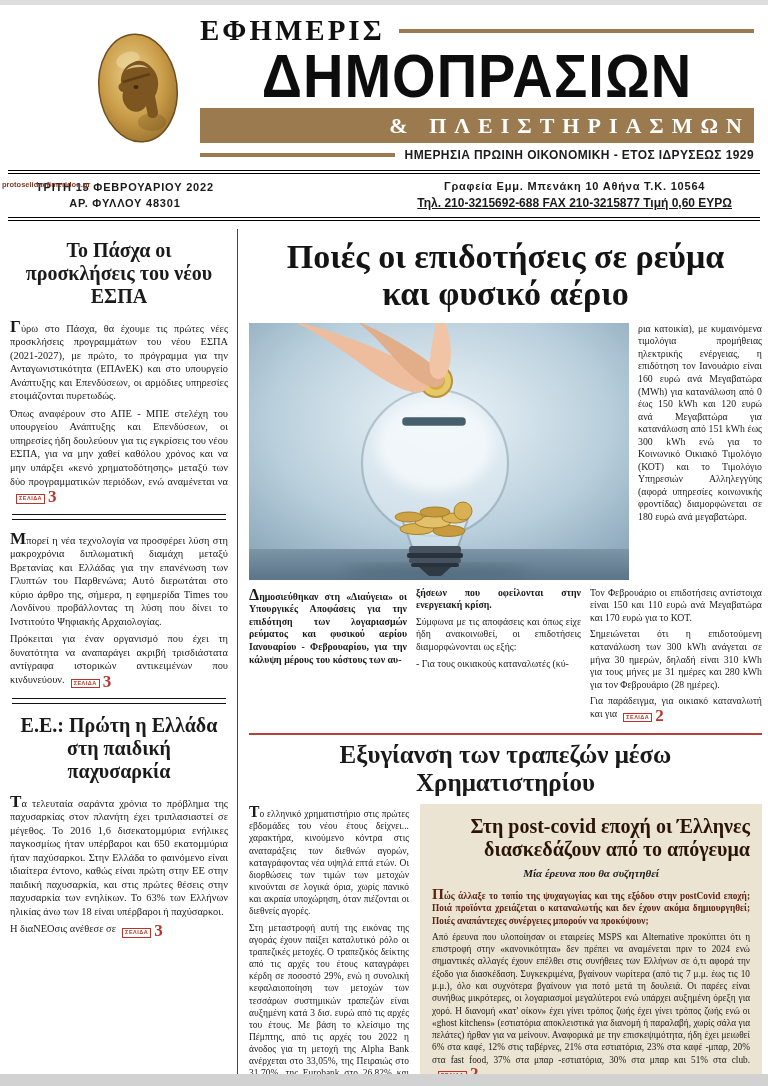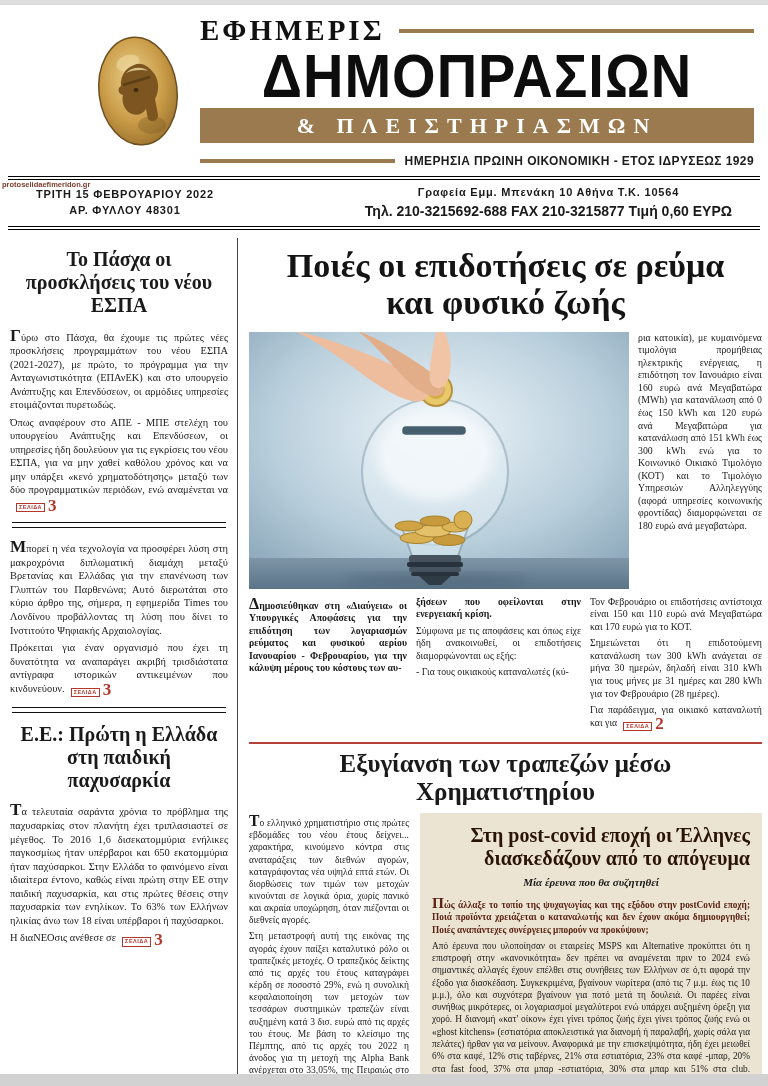--- a/index.html
+++ b/index.html
@@ -12,36 +12,36 @@
   
   .masthead{display:flex;align-items:center;padding:14px 14px 0 88px;}
   .logo{width:100px;flex:0 0 100px;display:flex;justify-content:center;}
   .mh-block{flex:1;min-width:0;padding-left:12px;}
   .mh-row1{display:flex;align-items:center;}
   .kicker{font-weight:bold;font-size:29px;letter-spacing:3px;color:#111;}
   .kicker-line{flex:1;height:4px;background:var(--brand);margin-left:14px;}
   .mh-title{font-family:"Liberation Sans","DejaVu Sans",sans-serif;font-weight:bold;font-size:56px;
             letter-spacing:1px;line-height:1.02;color:#0d0d0d;text-align:center;white-space:nowrap;
             transform:scaleY(1.08);transform-origin:center;}
-  .mh-subbar{background:var(--brand);color:#fff;text-align:center;font-weight:bold;font-size:22px;
-             letter-spacing:8px;padding:5px 15px 4px;margin:4px 0 11px;}
+  .mh-subbar{background:var(--brand);color:#fff;text-align:right;font-weight:bold;font-size:22px;
+             letter-spacing:8px;padding:5px 4px 4px;margin:4px 0 5px;}
   .mh-tagrow{display:flex;align-items:center;text-align:center;}
   .tag-line{flex:1;height:4px;background:var(--brand);margin-right:10px;}
   .tagline{font-family:"Liberation Sans","DejaVu Sans",sans-serif;font-weight:bold;font-size:12px;
            letter-spacing:0.4px;color:#1c1c1c;white-space:nowrap;}
 
   
   .infobar{display:flex;justify-content:space-between;align-items:center;margin:8px 8px 0;
            border-top:4px double #000;border-bottom:4px double #000;padding:5px 28px;
            font-family:"Liberation Sans","DejaVu Sans",sans-serif;}
   .ib-col{text-align:center;}
   .ib-strong{font-weight:bold;font-size:11px;letter-spacing:0.8px;line-height:1.45;}
   .ib-site{font-weight:bold;font-size:13px;}
   .ib-mail{font-size:9.5px;line-height:1.4;}
-  .ib-small{font-weight:bold;font-size:14px;line-height:1.45;}
+  .ib-small{font-weight:bold;font-size:12px;line-height:1.45;text-decoration:underline;}
 
   
   .content{display:flex;padding:8px 6px 0 8px;}
   .sidebar{width:218px;flex:0 0 218px;padding:2px 9px 0 2px;border-right:1px solid #444;}
   .main{flex:1;min-width:0;padding-left:11px;}
 
   
   .body{font-size:9.8px;line-height:1.28;text-align:justify;margin:0 0 4px;}
   .sidebar .body{font-size:10.4px;line-height:1.3;}
   .dropcap::first-letter{font-size:1.65em;line-height:1;font-weight:bold;}
@@ -166,21 +166,21 @@
         <p class="body"><span>Η διαΝΕΟσις ανέθεσε σε</span><span class="pbadge">
               <span class="pb-word">ΣΕΛΙΔΑ</span>
               <span class="pb-num">3</span>
             </span></p>
       </article>
 
     </aside>
 
     <main class="main">
 
-      <h1 class="headline">Ποιές οι επιδοτήσεις σε ρεύμα και φυσικό ζωής</h1>
+      <h1 class="headline">Ποιές οι επιδοτήσεις σε ρεύμα και φυσικό αέριο</h1>
 
       <div class="lead-top">
         <div class="photo">
           <svg width="380" height="257" viewBox="0 0 380 257">
             <defs>
               <radialGradient id="pbg" cx="50%" cy="38%" r="80%">
                 <stop offset="0%" stop-color="#eef5f9"></stop>
                   <stop offset="55%" stop-color="#b9cfdc"></stop>
                 <stop offset="100%" stop-color="#7e9cb0"></stop>
               </radialGradient>

